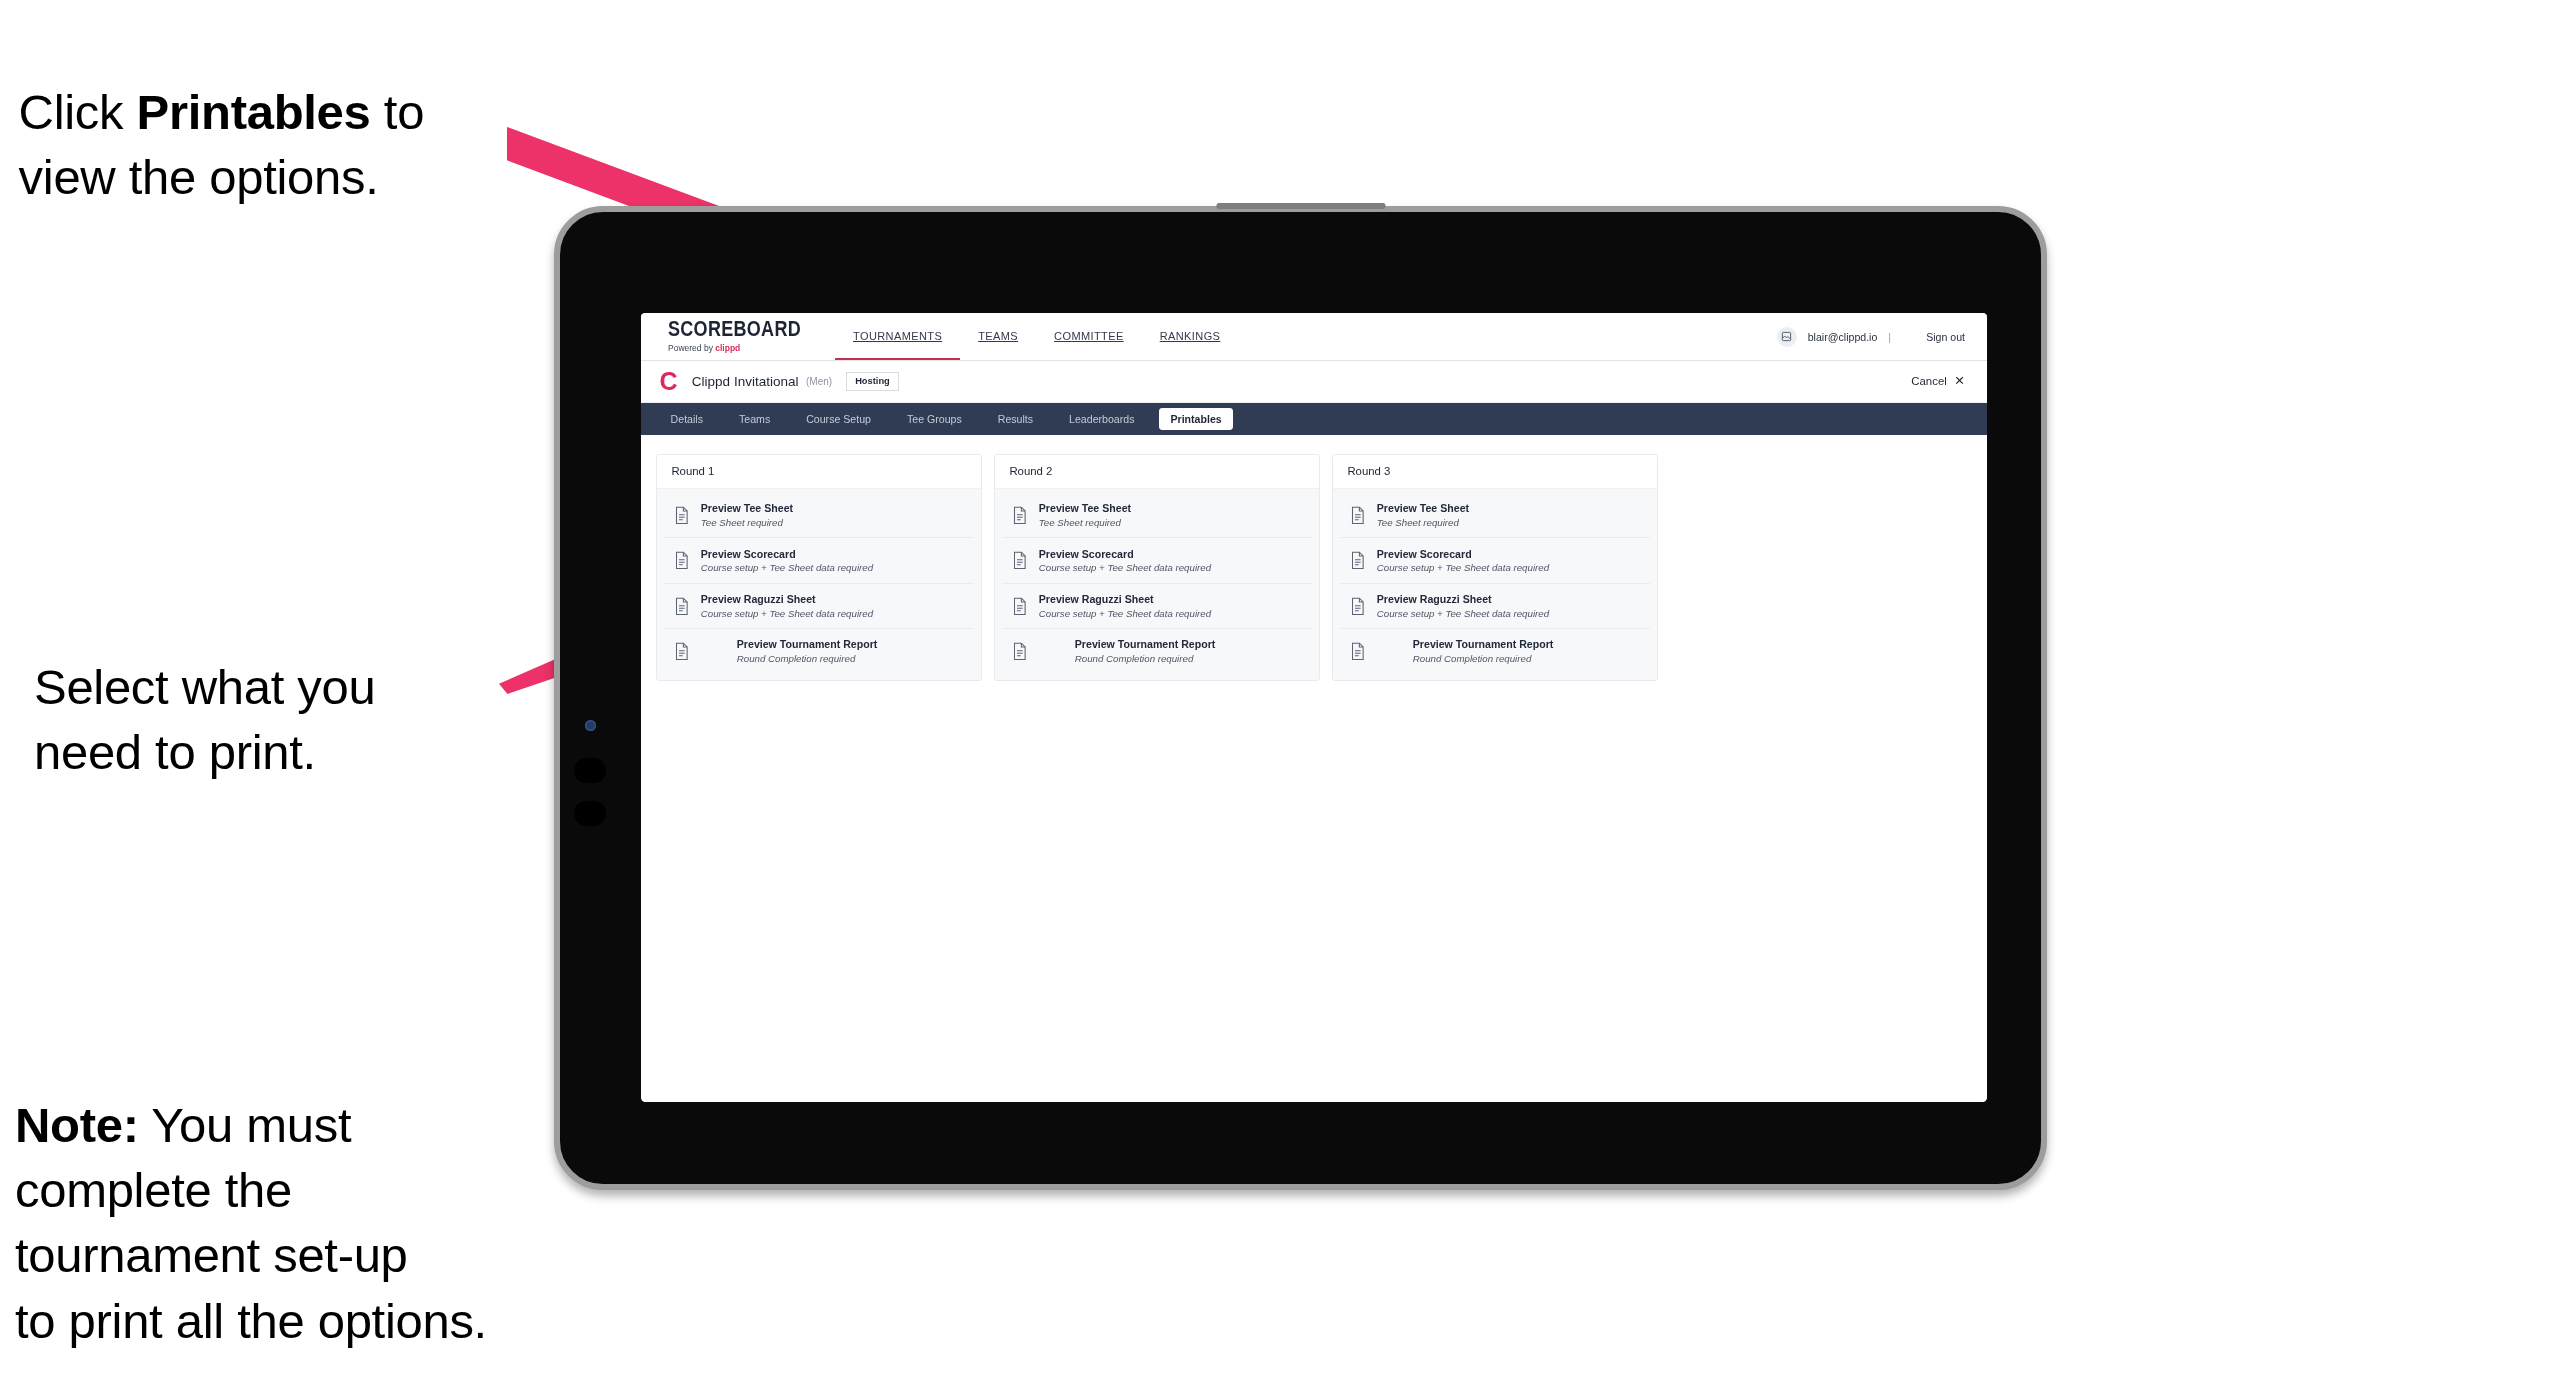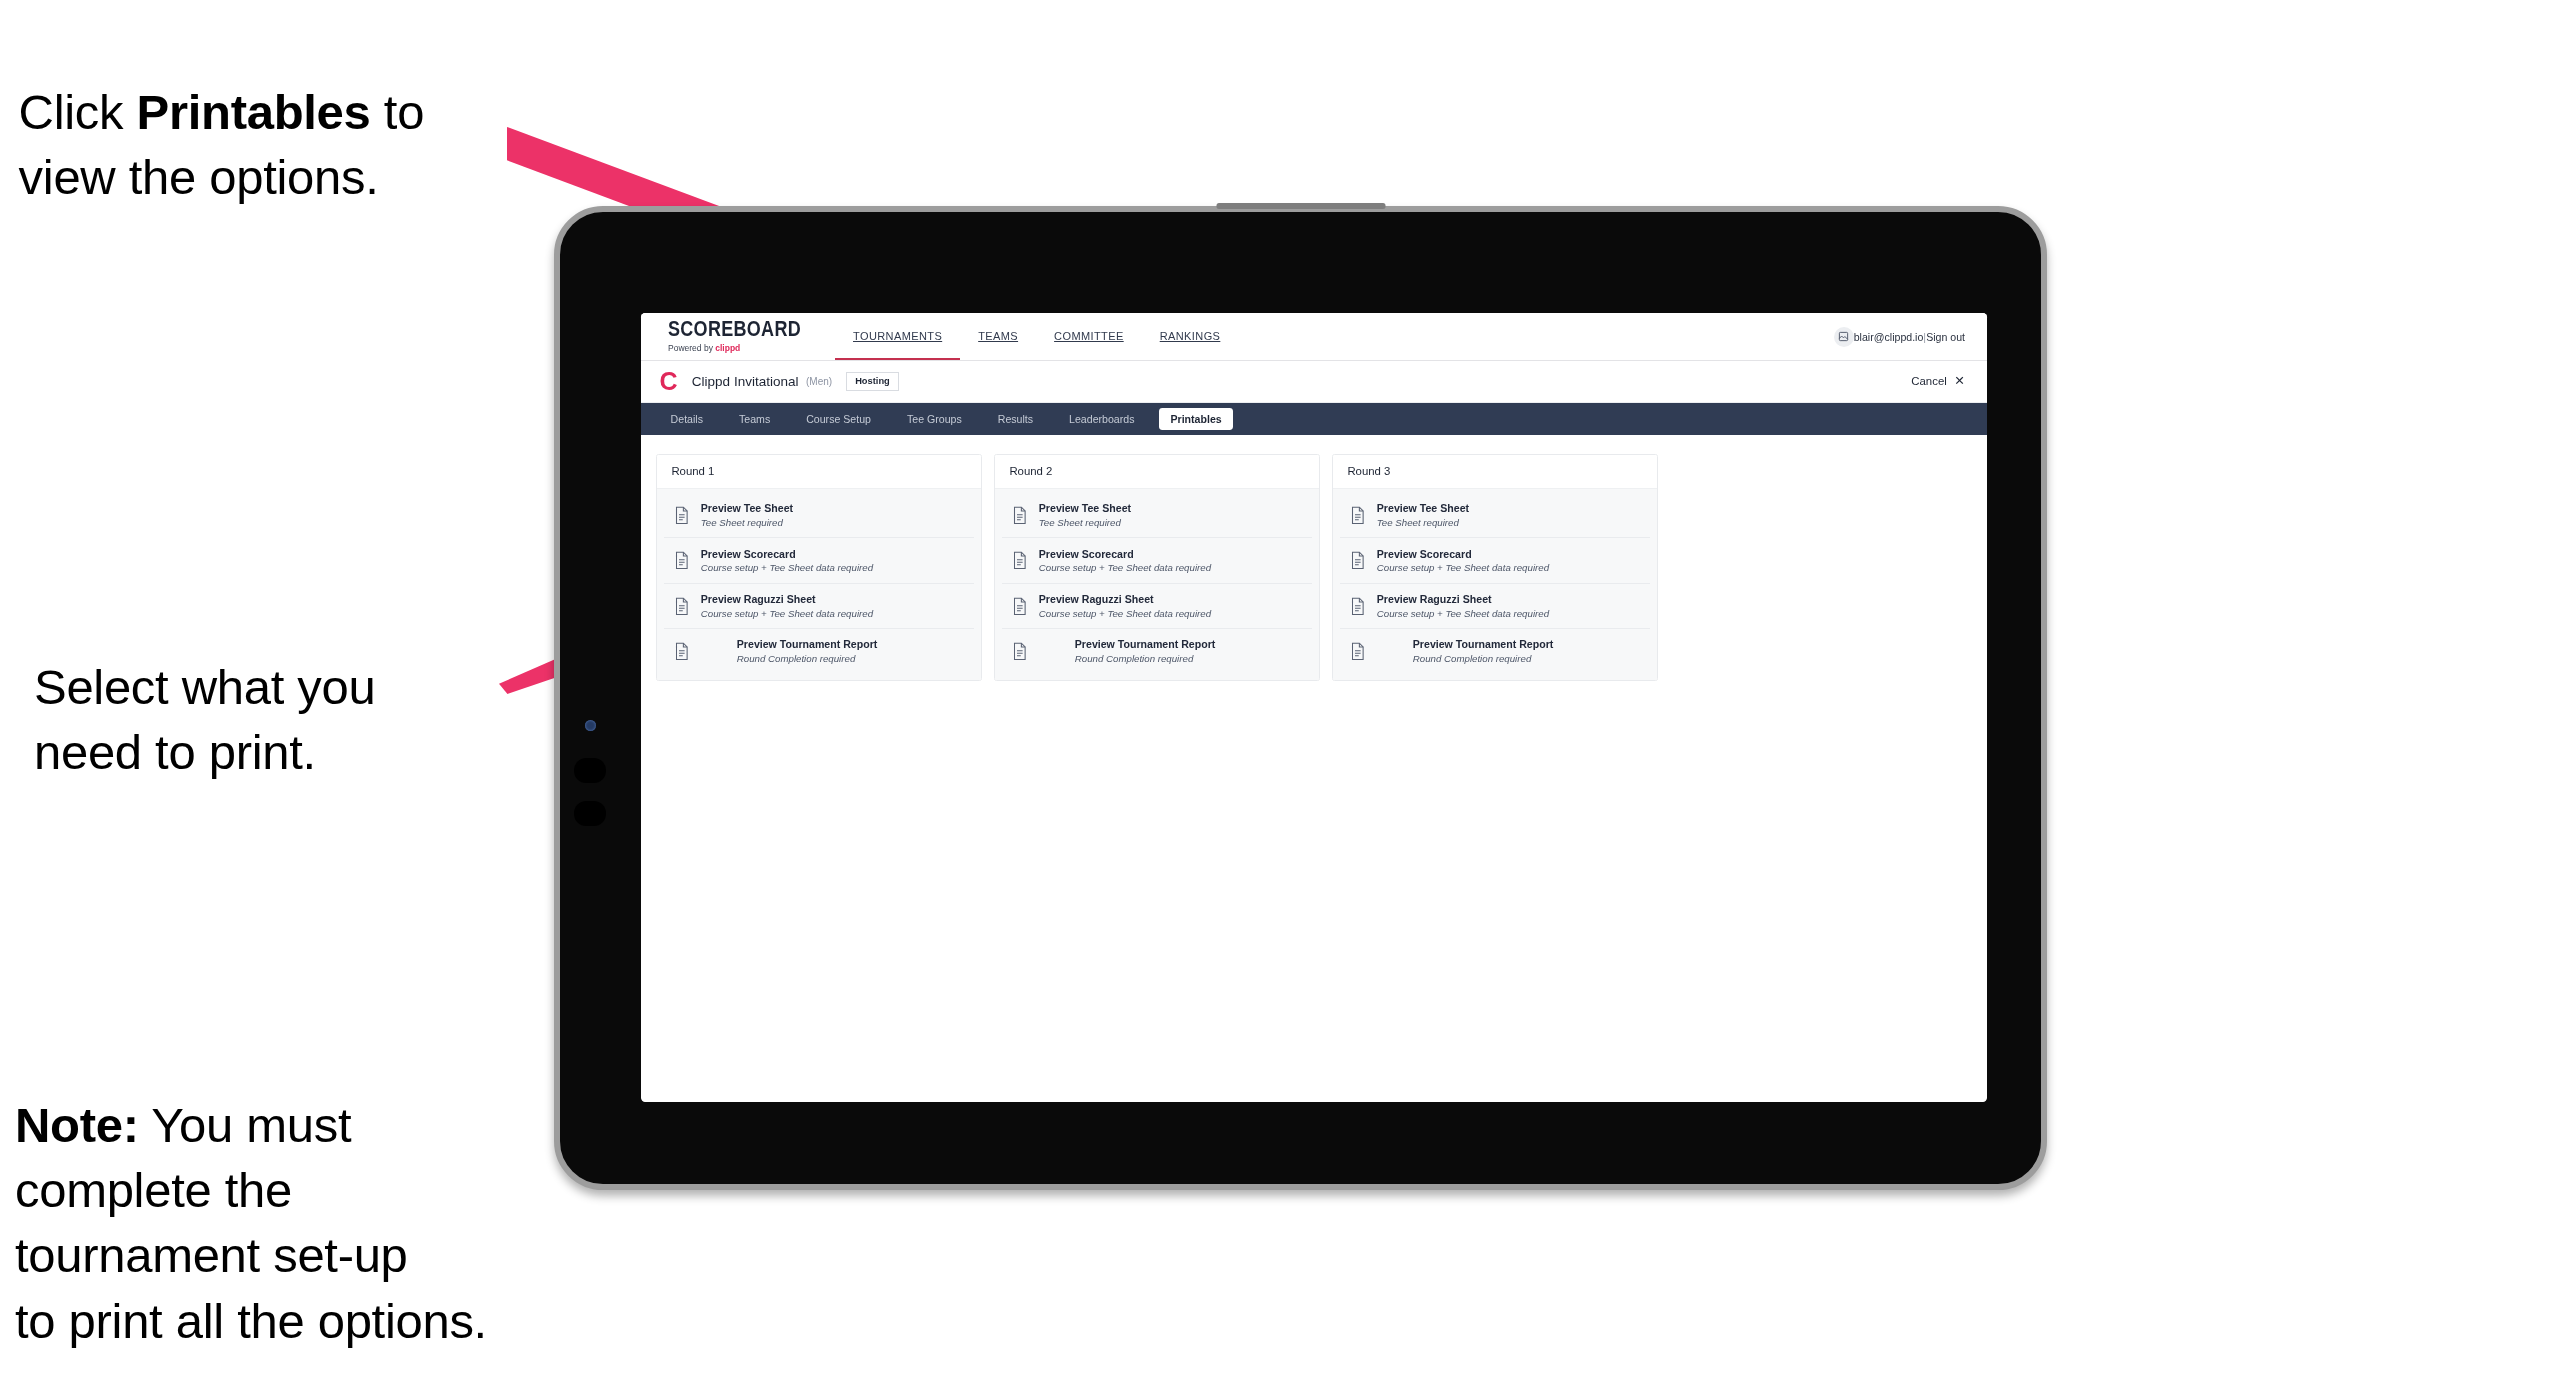--- a/index.html
+++ b/index.html
@@ -167,39 +167,41 @@
   }
   .topnav-item.active {
     border-bottom-color: #c4304f;
   }
 
   .topbar-right {
     margin-left: auto;
     display: flex;
     align-items: center;
     padding-right: 22px;
+    gap: 11px;
   }
   .avatar {
     width: 20px; height: 20px;
     border-radius: 50%;
     background: #eceef1;
     display: flex; align-items: center; justify-content: center;
     color: #4a5265;
   }
   .user-email {
     font-size: 10.6px;
     color: #2b3240;
     white-space: nowrap;
   }
   .sep-pipe { font-size: 10.6px; color: #9aa0ab; }
   .signout {
     font-size: 10.6px;
     color: #2b3240;
     cursor: pointer;
     white-space: nowrap;
+    margin-left: 24px;
   }
 
   
   .tourney-bar {
     height: 42px;
     flex: 0 0 42px;
     background: #ffffff;
     display: flex;
     align-items: center;
     padding: 0 22px 0 18.6px;

